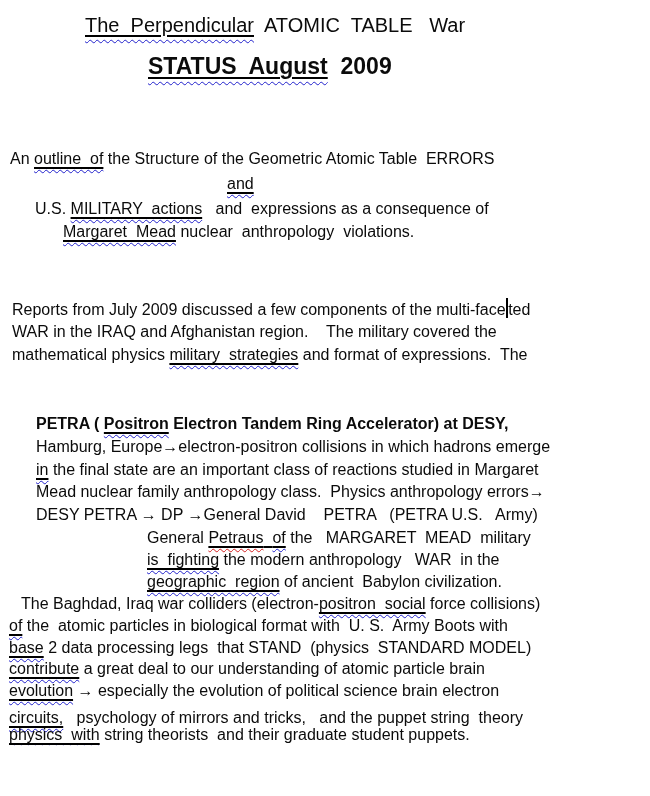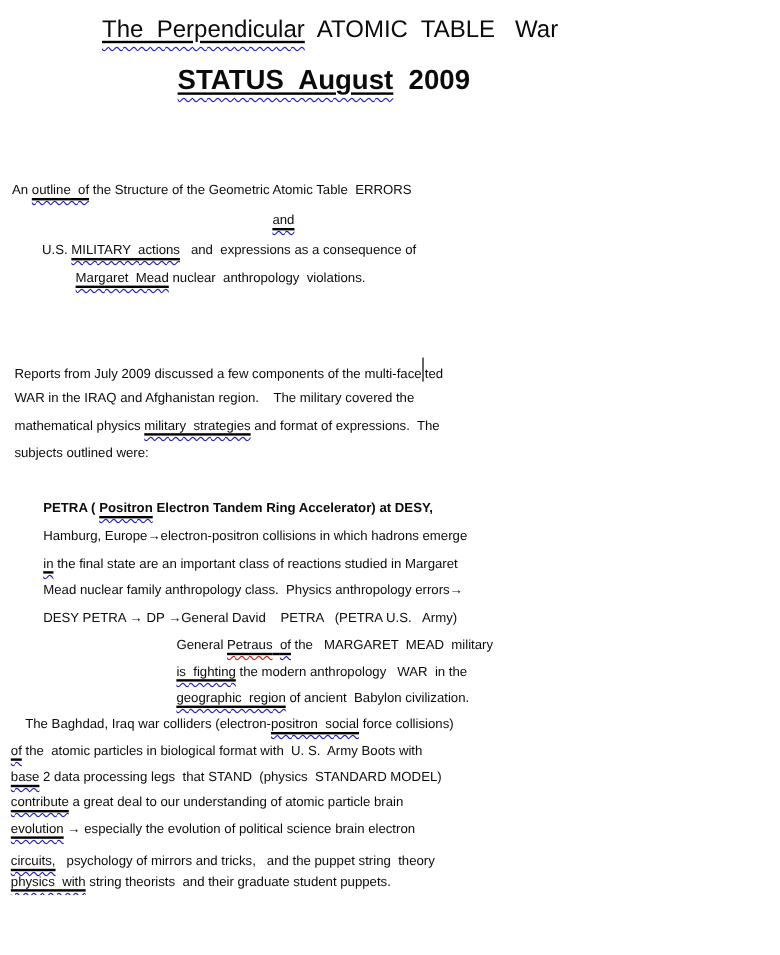--- a/index.html
+++ b/index.html
@@ -3,21 +3,21 @@
 <meta charset="utf-8">
 <style>
   html,body{margin:0;padding:0;background:#ffffff;}
   .page{
     position:relative;width:650px;height:746px;background:#ffffff;
     overflow:hidden;color:#0b0b0b;
     font-family:"Liberation Sans","DejaVu Sans",sans-serif;
   }
   .ln{
     position:absolute;white-space:pre;
-    font-size:11px;line-height:22px;
+    font-size:16px;line-height:22px;
   }
   .t1{font-size:20px;line-height:24px;}
   .t2{font-size:23px;line-height:26px;font-weight:bold;}
   
   .ul{
     text-decoration-line:underline;
     text-decoration-style:solid;
     text-decoration-color:var(--ul-color,#000000);
     text-decoration-thickness:1.7px;
     text-underline-offset:2.5px;
@@ -43,21 +43,20 @@
 <div class="page" id="doc" style="background: rgb(255, 255, 255); color: rgb(11, 11, 11);">
     <div class="ln t1" style="left: 85px; top: 13px;"><span class="sq sqb"><span class="ul">The  Perpendicular</span></span><span>  ATOMIC  TABLE   War</span></div>
     <div class="ln t2" style="left: 148px; top: 53px;"><span class="sq sqb"><span class="ul">STATUS  August</span></span><span>  2009</span></div>
     <div class="ln" style="left: 10px; top: 148px;"><span>An </span><span class="sq sqb"><span class="ul">outline  of</span></span><span> the Structure of the Geometric Atomic Table  ERRORS</span></div>
     <div class="ln" style="left: 227px; top: 173px;"><span class="sq sqb"><span class="ul">and</span></span></div>
     <div class="ln" style="left: 35px; top: 198px;"><span>U.S. </span><span class="sq sqb"><span class="ul">MILITARY  actions</span></span><span>   and  expressions as a consequence of</span></div>
     <div class="ln" style="left: 63px; top: 221px;"><span class="sq sqb"><span class="ul">Margaret  Mead</span></span><span> nuclear  anthropology  violations.</span></div>
     <div class="ln" style="left: 12px; top: 298px;"><span>Reports from July 2009 discussed a few components of the multi-face</span><span class="caret"></span><span>ted</span></div>
     <div class="ln" style="left: 12px; top: 321px;"><span>WAR in the IRAQ and Afghanistan region.    The military covered the</span></div>
     <div class="ln" style="left: 12px; top: 344px;"><span>mathematical physics </span><span class="sq sqb"><span class="ul">military  strategies</span></span><span> and format of expressions.  The</span></div>
-    <div class="ln" style="left: 12px; top: 367px;"><span>subjects outlined were:</span></div>
     <div class="ln" style="left: 36px; top: 413px; font-weight: bold;"><span>PETRA ( </span><span class="sq sqb"><span class="ul">Positron</span></span><span> Electron Tandem Ring Accelerator) at DESY,</span></div>
     <div class="ln" style="left: 36px; top: 436px;"><span>Hamburg, Europe→electron-positron collisions in which hadrons emerge</span></div>
     <div class="ln" style="left: 36px; top: 459px;"><span class="sq sqb"><span class="ul">in</span></span><span> the final state are an important class of reactions studied in Margaret</span></div>
     <div class="ln" style="left: 36px; top: 481px;"><span>Mead nuclear family anthropology class.  Physics anthropology errors→</span></div>
     <div class="ln" style="left: 36px; top: 504px;"><span>DESY PETRA → DP →General David    PETRA   (PETRA U.S.   Army)</span></div>
     <div class="ln" style="left: 147px; top: 527px;"><span>General </span><span class="sq sqr"><span class="ul">Petraus</span></span><span class="ul">  </span><span class="sq sqb"><span class="ul">of</span></span><span> the   MARGARET  MEAD  military</span></div>
     <div class="ln" style="left: 147px; top: 549px;"><span class="sq sqb"><span class="ul">is  fighting</span></span><span> the modern anthropology   WAR  in the</span></div>
     <div class="ln" style="left: 147px; top: 571px;"><span class="sq sqb"><span class="ul">geographic  region</span></span><span> of ancient  Babylon civilization.</span></div>
     <div class="ln" style="left: 21px; top: 593px;"><span>The Baghdad, Iraq war colliders (electron-</span><span class="sq sqb"><span class="ul">positron  social</span></span><span> force collisions)</span></div>
     <div class="ln" style="left: 9px; top: 615px;"><span class="sq sqb"><span class="ul">of</span></span><span> the  atomic particles in biological format with  U. S.  Army Boots with</span></div>

